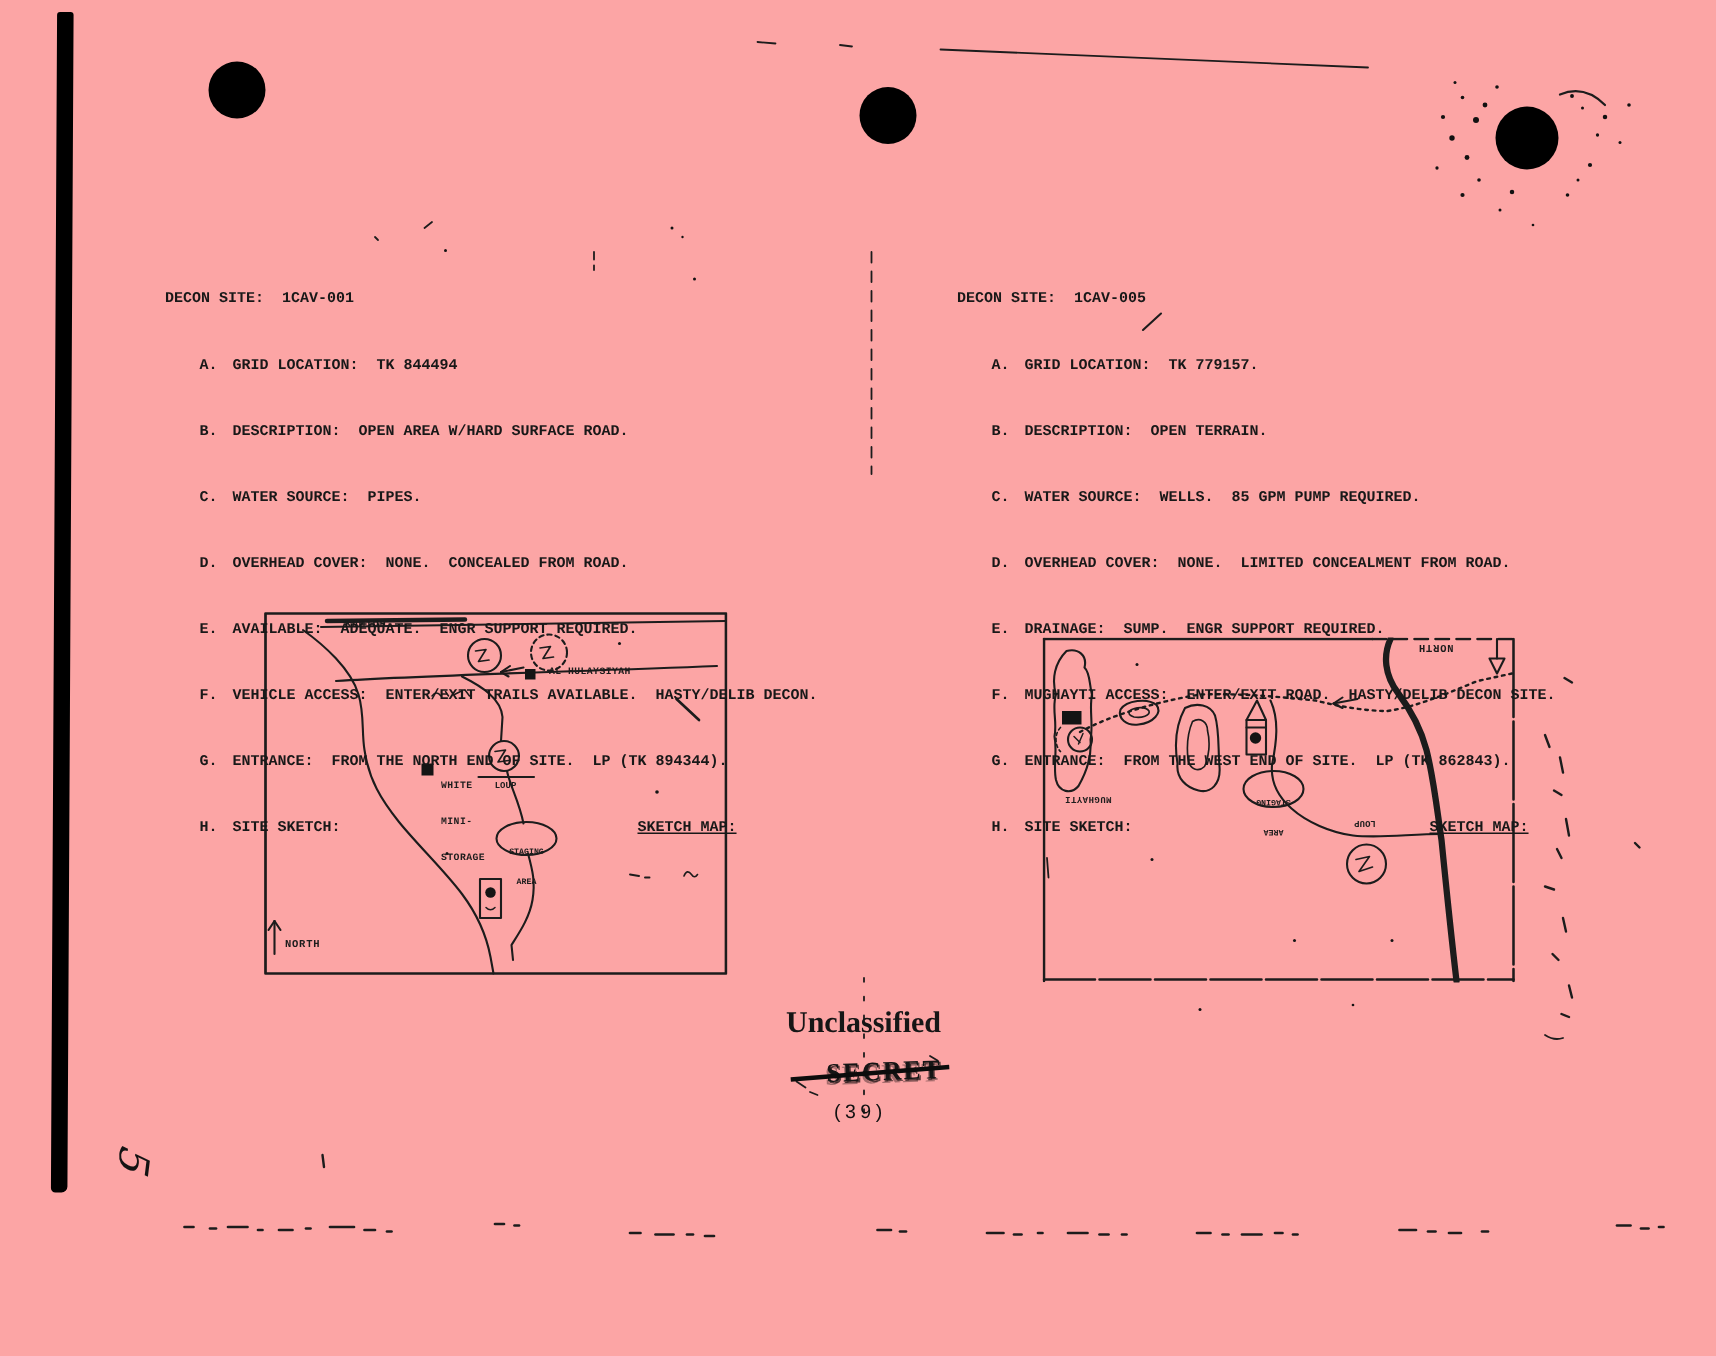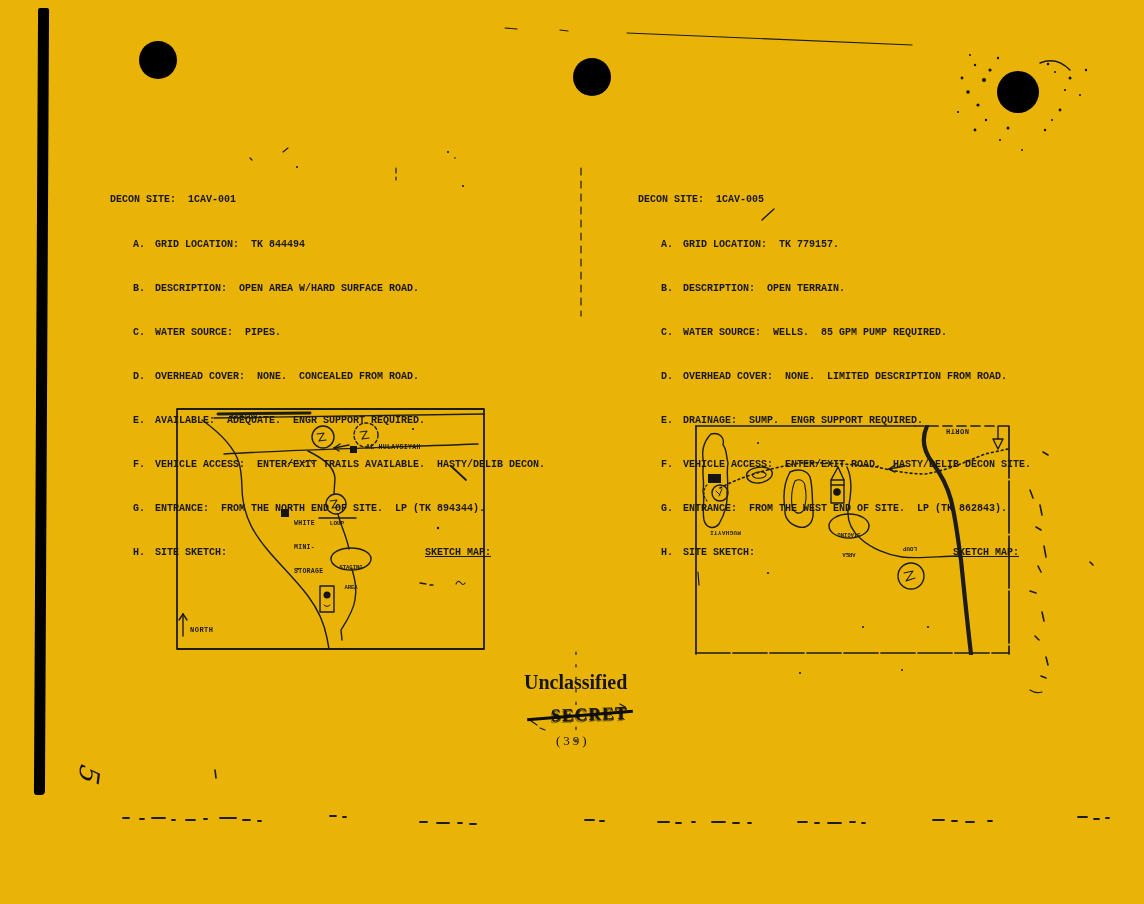--- a/index.html
+++ b/index.html
@@ -1,16 +1,16 @@
 <!DOCTYPE html>
 <html><head>
 <meta charset="utf-8">
 <style>
   html,body{margin:0;padding:0;background:#e8e8e8;}
-  .page{position:relative;width:1144px;height:904px;background:#eab308;overflow:hidden;
+  .page{position:relative;width:1144px;height:904px;background:#fca5a5;overflow:hidden;
         font-family:"Liberation Sans",sans-serif;color:#1a1a1a;}
   
   .left-bar{position:absolute;left:36px;top:8px;width:11px;height:787px;background:#000;
             transform:rotate(0.3deg);border-radius:2px 2px 4px 3px;}
   .hole{position:absolute;background:#000;border-radius:50%;}
   .hole-1{left:139px;top:41px;width:38px;height:38px;}
   .hole-2{left:573px;top:58px;width:38px;height:38px;}
   .hole-3{left:997px;top:71px;width:42px;height:42px;}
   .artifacts{position:absolute;left:0;top:0;z-index:1;}
   
@@ -44,21 +44,21 @@
   
   .unclassified{position:absolute;left:524px;top:671px;z-index:3;
                 font-family:"Liberation Serif","DejaVu Serif",serif;font-size:20px;font-weight:bold;color:#161616;}
   .secret-stamp{position:absolute;left:549px;top:704px;z-index:3;
                 font-family:"Liberation Serif","DejaVu Serif",serif;font-size:18px;font-weight:bold;
                 letter-spacing:1.5px;color:#151515;transform:rotate(-2deg) scaleX(.95);
                 text-shadow:1px 1px 0 rgba(0,0,0,.65),-1px 2px 0 rgba(0,0,0,.35);}
   .strike-line{position:absolute;left:527px;top:714px;width:106px;height:3px;background:#0c0c0c;
                transform:rotate(-4.5deg);z-index:4;}
   .page-number{position:absolute;left:556px;top:733px;z-index:3;
-               font-family:Liberation Serif, serif;font-size:13px;
+               font-family:Liberation Sans, sans-serif;font-size:13px;
                letter-spacing:3px;color:#111;}
   .handwritten-note{position:absolute;left:80px;top:758px;z-index:3;
                     font-family:"DejaVu Serif",serif;font-style:italic;font-size:28px;color:#131313;
                     transform:rotate(97deg) skewX(-8deg);}
   .ink{stroke:#1c1c1c;fill:none;stroke-linecap:round;stroke-linejoin:round;}
   .fill{fill:#141414;stroke:none;}
 </style>
 </head>
 <body>
 
@@ -185,23 +185,23 @@
     <div class="doc-line"><span class="letter">F.</span><span>VEHICLE ACCESS:  ENTER/EXIT TRAILS AVAILABLE.  HASTY/DELIB DECON.</span></div>
     <div class="doc-line"><span class="letter">G.</span><span>ENTRANCE:  FROM THE NORTH END OF SITE.  LP (TK 894344).</span></div>
     <div class="doc-line"><span class="letter">H.</span><span>SITE SKETCH:</span><span class="sketch-map-label">SKETCH MAP:</span></div>
   </section>
 
   <section class="site site-right typew">
     <div class="site-title">DECON SITE:  1CAV-005</div>
     <div class="doc-line"><span class="letter">A.</span><span>GRID LOCATION:  TK 779157.</span></div>
     <div class="doc-line"><span class="letter">B.</span><span>DESCRIPTION:  OPEN TERRAIN.</span></div>
     <div class="doc-line"><span class="letter">C.</span><span>WATER SOURCE:  WELLS.  85 GPM PUMP REQUIRED.</span></div>
-    <div class="doc-line"><span class="letter">D.</span><span>OVERHEAD COVER:  NONE.  LIMITED DESCRIPTION FROM ROAD.</span></div>
+    <div class="doc-line"><span class="letter">D.</span><span>OVERHEAD COVER:  NONE.  LIMITED CONCEALMENT FROM ROAD.</span></div>
     <div class="doc-line"><span class="letter">E.</span><span>DRAINAGE:  SUMP.  ENGR SUPPORT REQUIRED.</span></div>
-    <div class="doc-line"><span class="letter">F.</span><span>VEHICLE ACCESS:  ENTER/EXIT ROAD.  HASTY/DELIB DECON SITE.</span></div>
+    <div class="doc-line"><span class="letter">F.</span><span>MUGHAYTI ACCESS:  ENTER/EXIT ROAD.  HASTY/DELIB DECON SITE.</span></div>
     <div class="doc-line"><span class="letter">G.</span><span>ENTRANCE:  FROM THE WEST END OF SITE.  LP (TK 862843).</span></div>
     <div class="doc-line"><span class="letter">H.</span><span>SITE SKETCH:</span><span class="sketch-map-label">SKETCH MAP:</span></div>
   </section>
 
   <div class="map map-left">
     <svg width="309" height="242" viewBox="0 0 309 242">
       <rect x="1" y="1" width="307" height="240" class="ink" stroke-width="1.8"></rect>
       <g class="ink" stroke-width="1.4">
         <path d="M38,10 L308,6"></path>
         <path d="M42,6 L134,5" stroke-width="3"></path>

